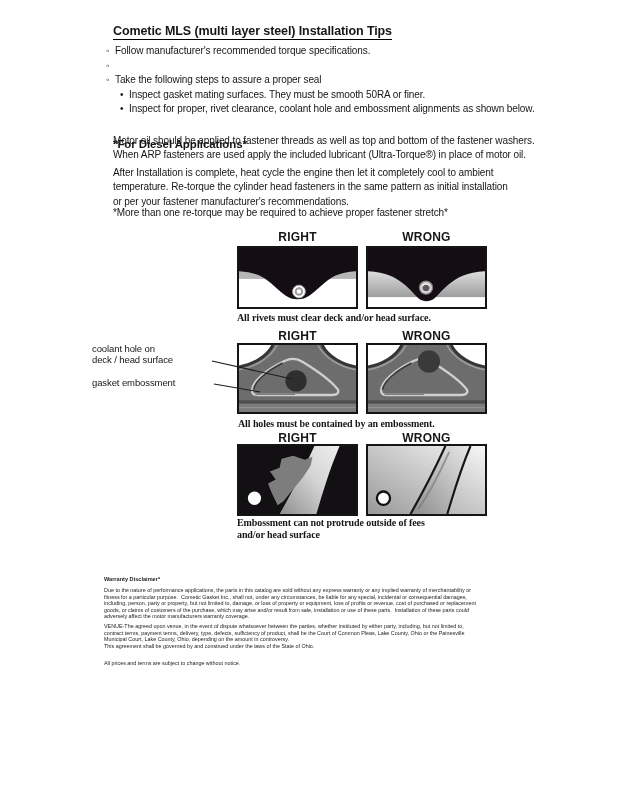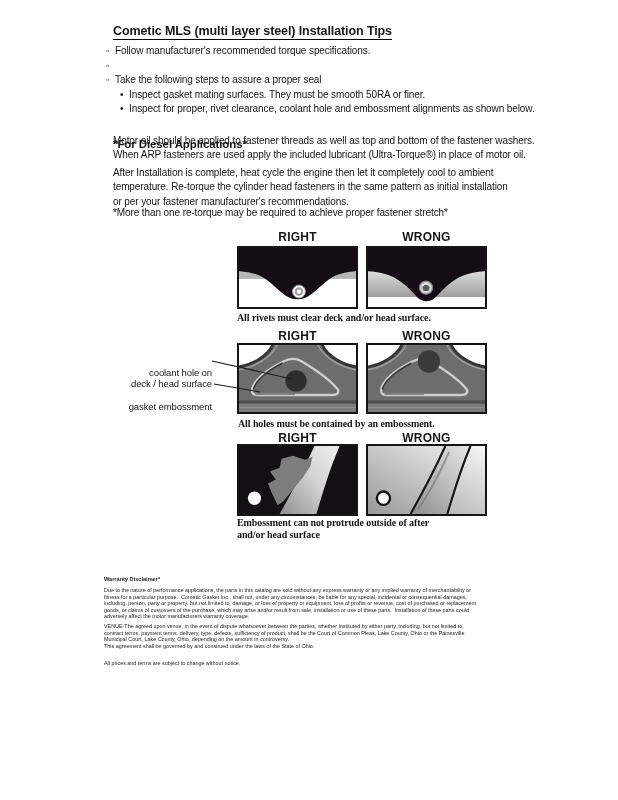--- a/index.html
+++ b/index.html
@@ -23,21 +23,21 @@
   .h-r1{top:230px;} .h-r2{top:329px;} .h-r3{top:431px;}
   .b-l{left:237px;} .b-r{left:366px;}
 
   .box{width:121px;border:2px solid #151515;box-sizing:border-box;background:#fff;}
   .box svg{display:block;width:100%;height:100%;}
   .r1{top:246px;height:63px;} .r2{top:343px;height:71px;} .r3{top:444px;height:72px;}
 
   .caption{font-size:10px;font-weight:bold;letter-spacing:-0.1px;white-space:pre-line;line-height:11.5px;font-family:Liberation Serif, serif;}
   .c1{left:237px;top:312px;} .c2{left:238px;top:418px;} .c3{left:237px;top:517px;}
 
-  .ann{font-size:9.5px;line-height:10.8px;text-align:right;white-space:pre-line;width:120px;letter-spacing:-0.1px;margin-top:24px;}
+  .ann{font-size:9.5px;line-height:10.8px;text-align:left;white-space:pre-line;width:120px;letter-spacing:-0.1px;}
   .a1{left:92px;top:344px;} .a2{left:92px;top:378px;}
   .leaders{left:0;top:0;width:618px;height:800px;pointer-events:none;}
 
   .legal{left:104px;font-size:5.4px;line-height:6.6px;white-space:pre;color:#242424;}
   .legal-h{top:576px;font-weight:bold;font-size:5.6px;}
   .lg0{top:587px;} .lg1{top:623px;} .lg2{top:660px;} .lg3{top:671px;} .lg4{top:706px;} .lg5{top:726px;}
 
   .footer{left:388px;top:760px;font-size:12px;color:#2c2825;letter-spacing:0.4px;}
 </style>
 </head>
@@ -185,21 +185,21 @@
         </linearGradient>
       </defs>
       <rect width="121" height="69" fill="url(#g-r3w)"></rect>
       <path d="M80,0 C68,26 56,48 44,69 L82,69 C88,50 94,28 106,0 Z" fill="url(#g-r3wb)"></path>
       <path d="M80,0 C68,26 56,48 44,69" fill="none" stroke="#161616" stroke-width="2.2"></path>
       <path d="M106,0 C94,28 88,50 82,69" fill="none" stroke="#161616" stroke-width="2.2"></path>
       <path d="M84,6 C74,28 66,44 52,64" fill="none" stroke="#7a7a7a" stroke-width="2" opacity="0.7"></path>
       <circle cx="16" cy="53" r="6.8" fill="#ffffff" stroke="#121212" stroke-width="2.4"></circle>
     </svg>
   </div>
-  <div class="abs caption c3">Embossment can not protrude outside of after
+  <div class="abs caption c3">Embossment can not protrude outside of fees
 and/or head surface</div>
 
   <svg class="abs leaders" viewBox="0 0 618 800">
     <line x1="212" y1="361" x2="292" y2="379" stroke="#1c1c1c" stroke-width="1.1"></line>
     <line x1="214" y1="384" x2="260" y2="392" stroke="#1c1c1c" stroke-width="1.1"></line>
   </svg>
 
   <div class="abs legal legal-h">Warranty Disclaimer*</div>
   <div class="abs legal lg0">Due to the nature of performance applications, the parts in this catalog are sold without any express warranty or any implied warranty of merchantability or
 fitness for a particular purpose.  Cometic Gasket Inc., shall not, under any circumstances, be liable for any special, incidental or consequential damages,

